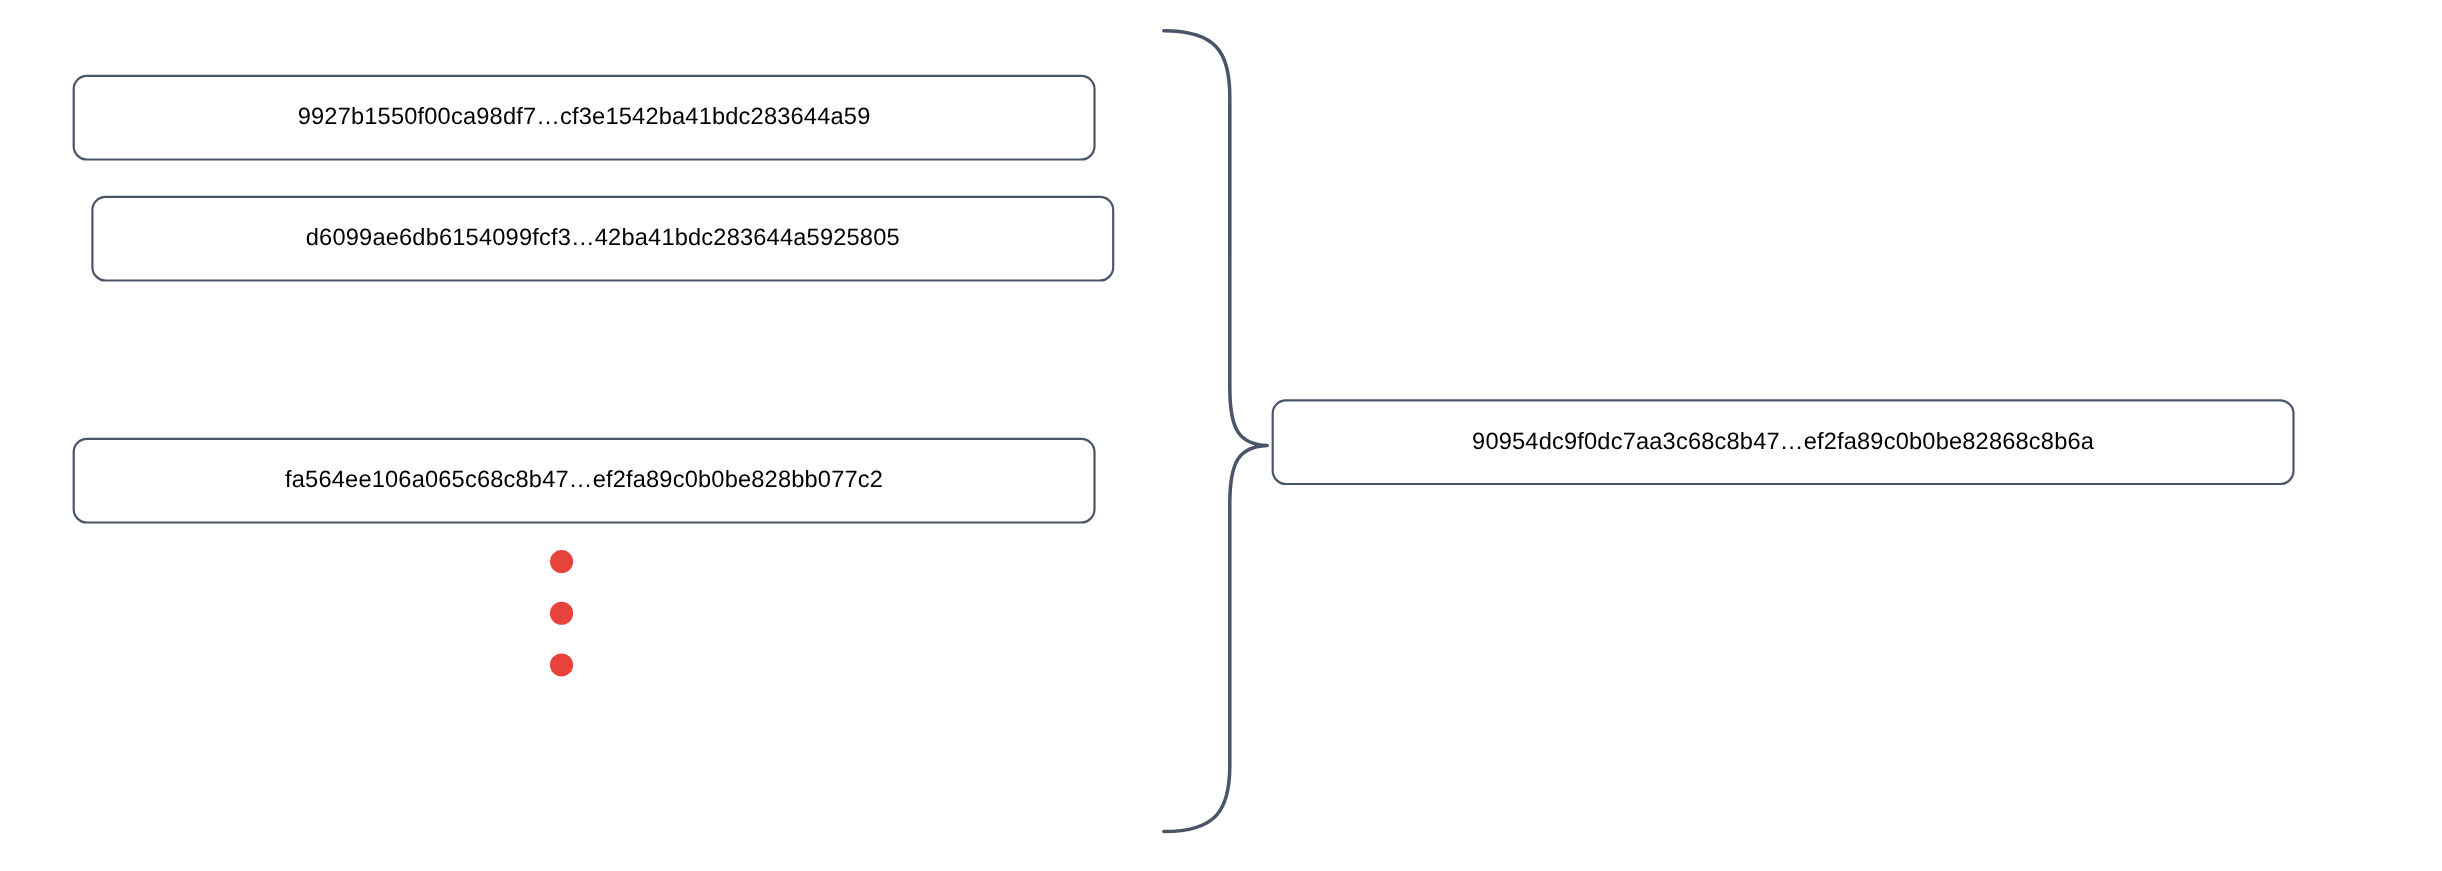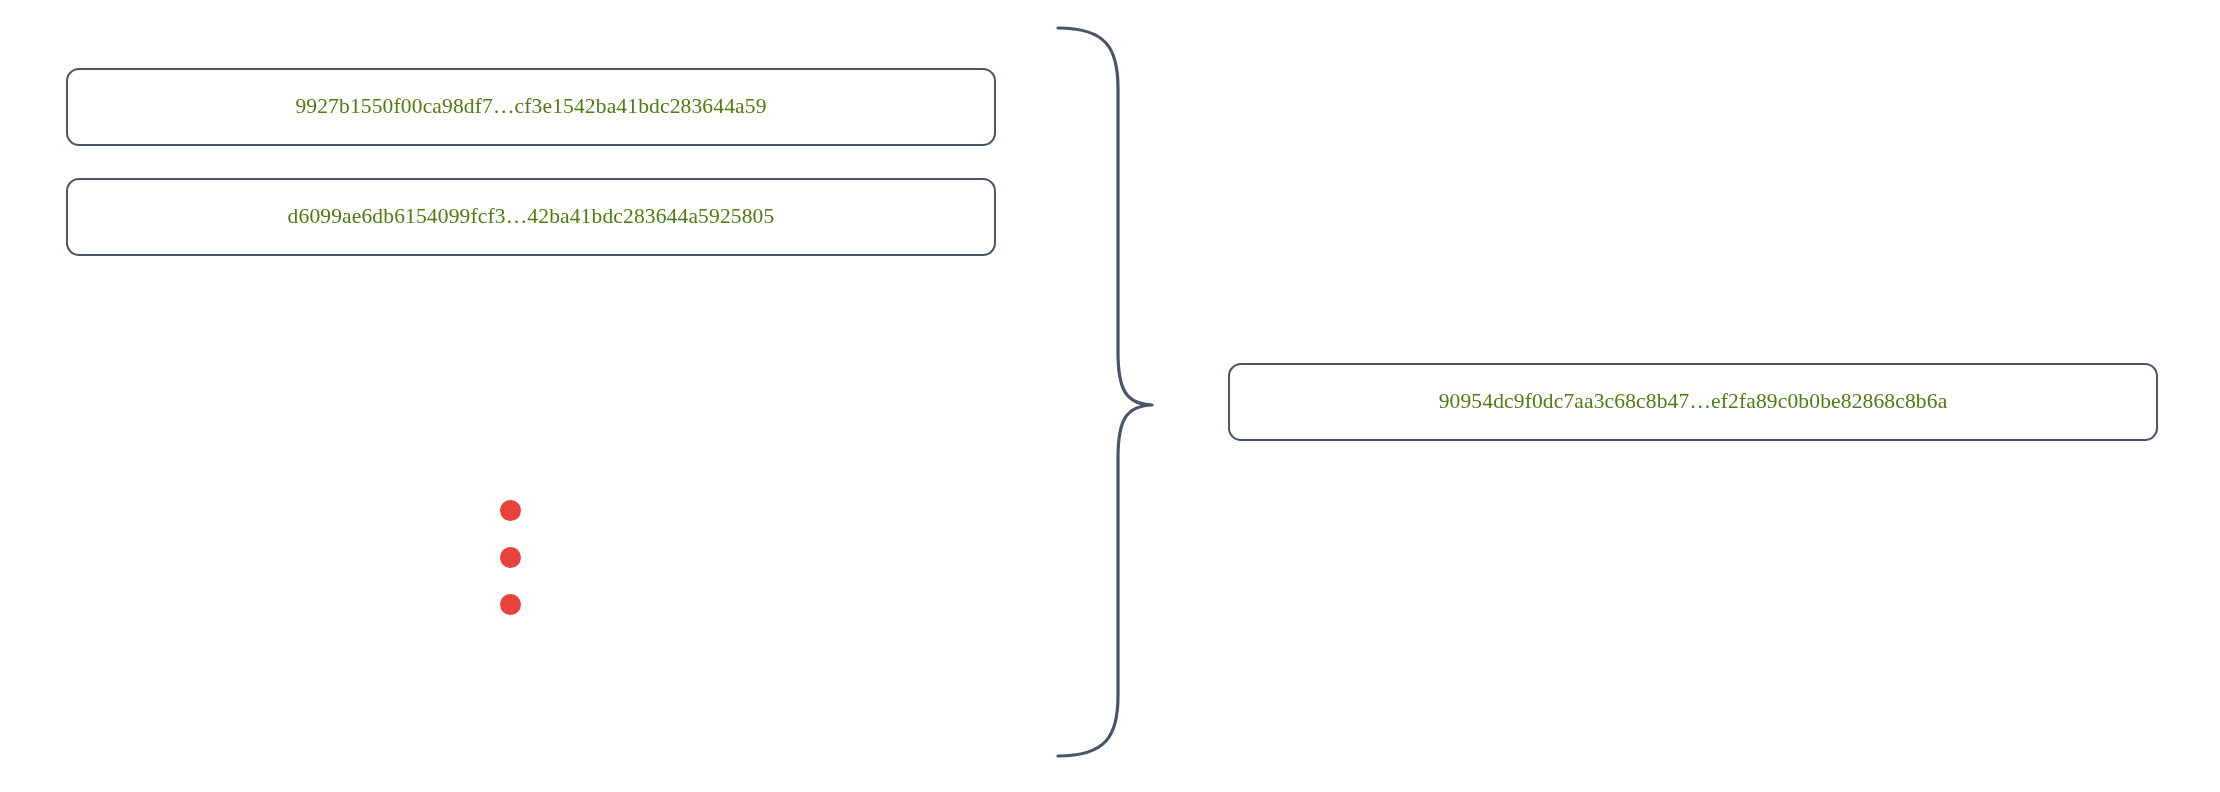--- a/index.html
+++ b/index.html
@@ -25,43 +25,43 @@
 
   
   .hash-box {
     position: absolute;
     display: flex;
     align-items: center;
     justify-content: center;
     background: #ffffff;
     border: 2.6px solid #4a5568;
     border-radius: 13px;
-    color: #4d7c0f;
+    color: #000000;
     font-size: 21.5px;
     line-height: 1;
     letter-spacing: 0.15px;
     white-space: nowrap;
-    font-family: Liberation Serif, serif;
+    font-family: Liberation Sans, sans-serif;
   }
 
   
   .input-box {
     left: 66px;
     width: 930px;
     height: 78px;
   }
   .input-box.row-0 { top: 68px; }
-  .input-box.row-1 { top: 178px; }
+  .input-box.row-1 { top: 178px; margin-left: 17px; }
   .input-box.row-2 { top: 288px; }
   .input-box.row-3 { top: 398px; }
   .input-box.row-4 { top: 645px; }
 
   
   .result-box {
-    left: 1228px;
+    left: 1156px;
     width: 930px;
     height: 78px;
     top: 363px;
   }
 
   
   #ellipsis-group {
     position: absolute;
     left: 0;
     top: 0;
@@ -100,20 +100,21 @@
 </head>
 <body>
 
 <div id="diagram-canvas">
 
   <div class="hash-box input-box row-0">9927b1550f00ca98df7…cf3e1542ba41bdc283644a59</div>
 
   <div class="hash-box input-box row-1">d6099ae6db6154099fcf3…42ba41bdc283644a5925805</div>
 
 
+  <div class="hash-box input-box row-3">fa564ee106a065c68c8b47…ef2fa89c0b0be828bb077c2</div>
 
   <div id="ellipsis-group">
     <div class="ellipsis-dot dot-0"></div>
     <div class="ellipsis-dot dot-1"></div>
     <div class="ellipsis-dot dot-2"></div>
   </div>
 
 
   <svg id="brace-svg" viewBox="0 0 130 740" preserveAspectRatio="none">
     <path d="M 18 6

